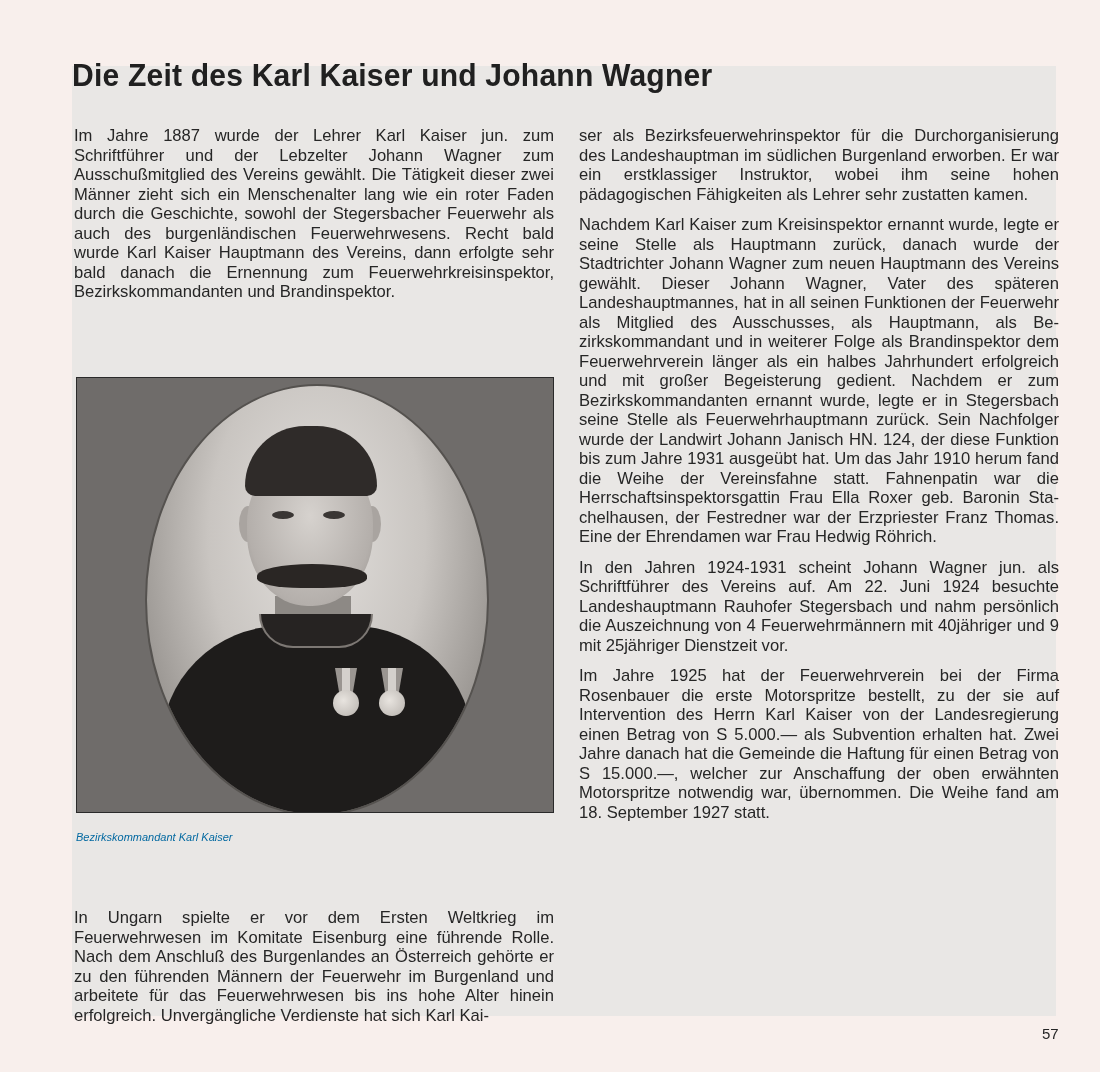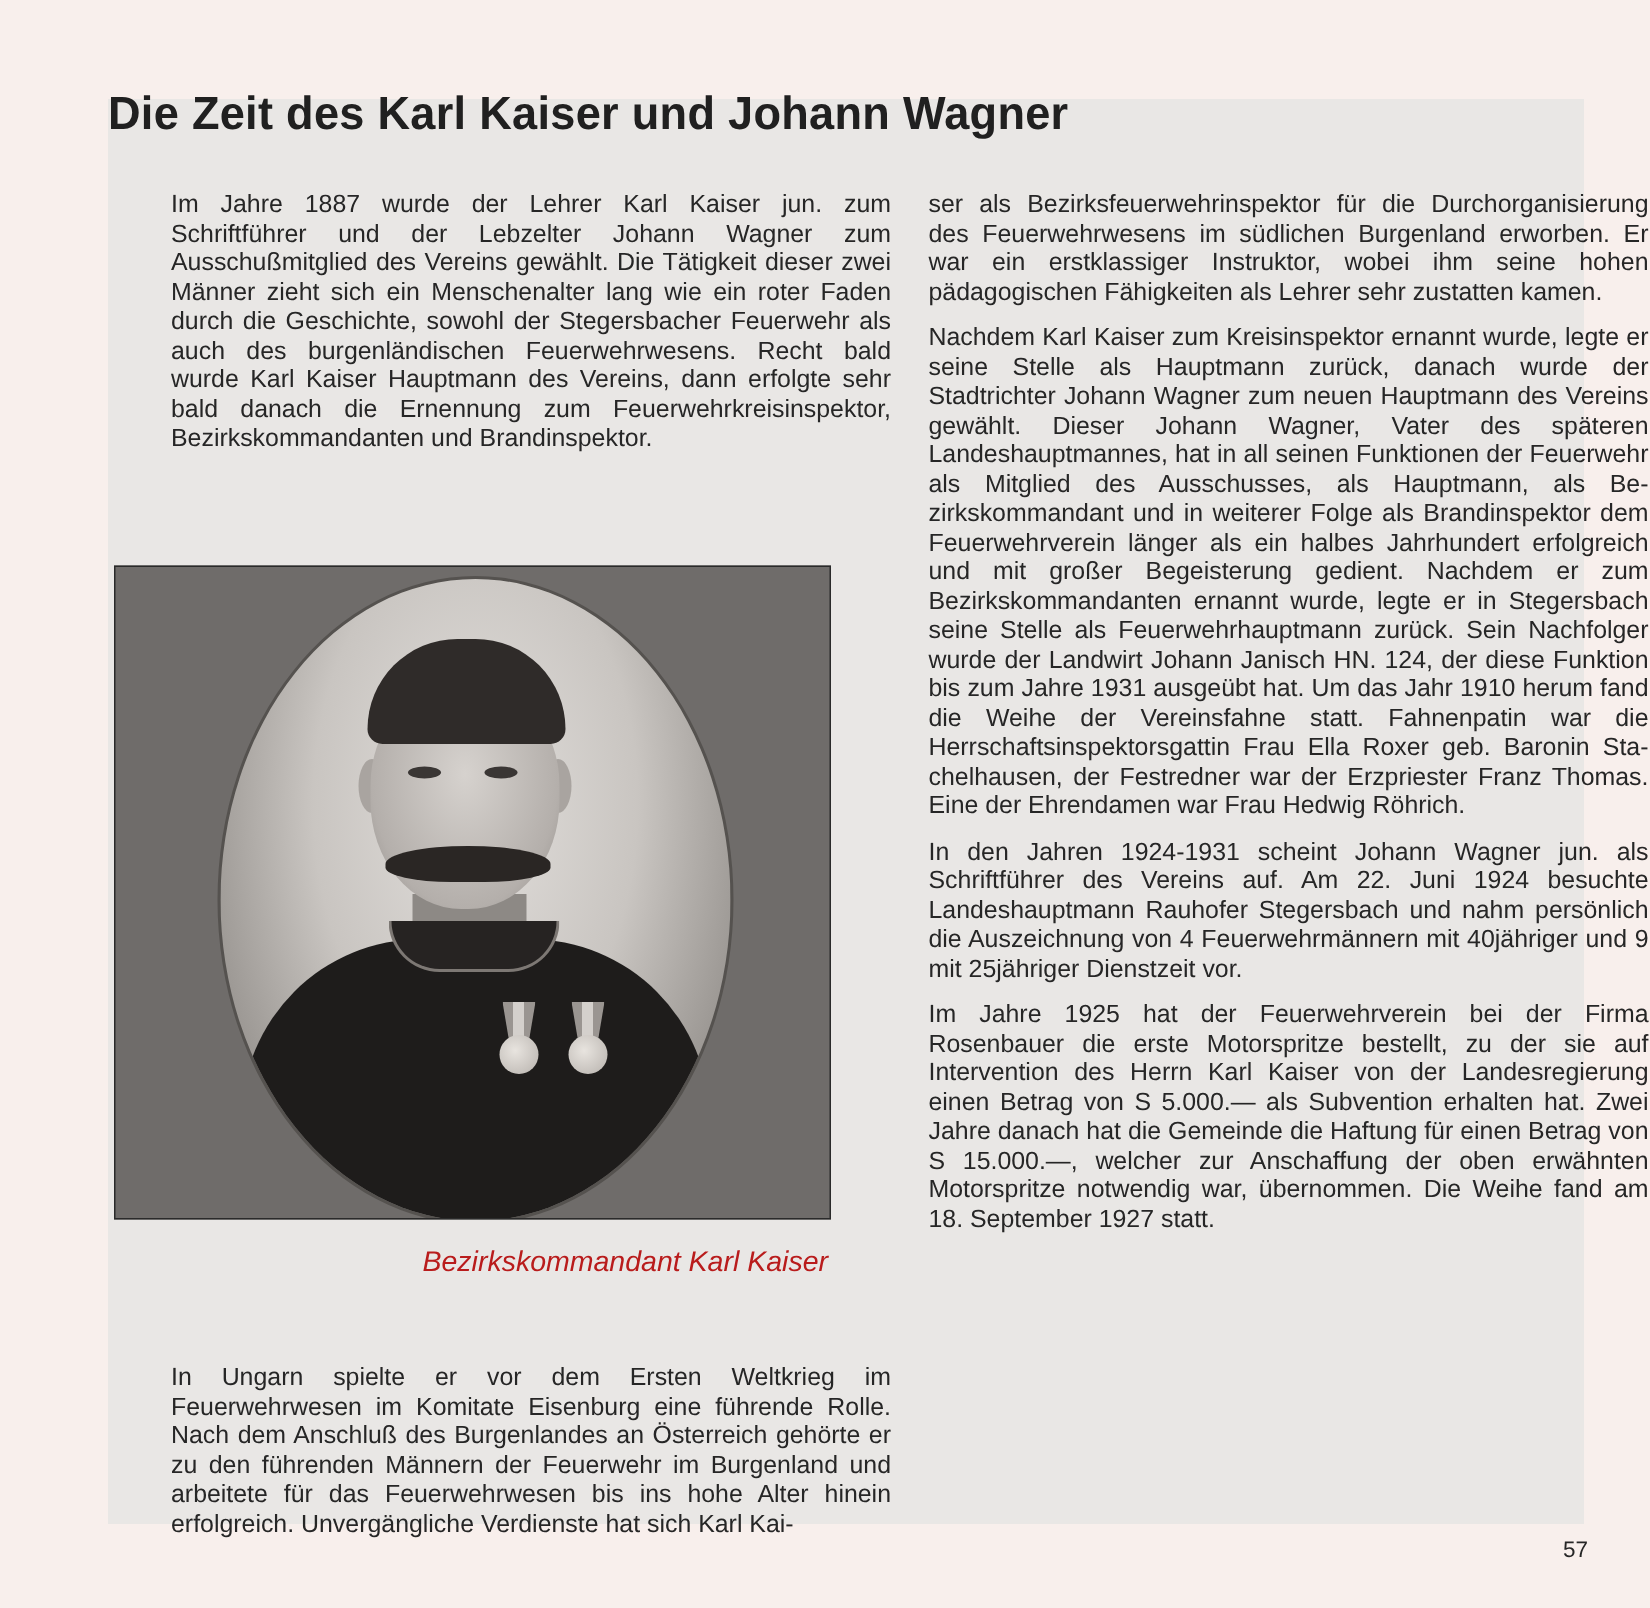--- a/index.html
+++ b/index.html
@@ -37,21 +37,20 @@
       transform: scaleX(0.97);
       transform-origin: left top;
     }
     .col {
       position: absolute;
       width: 480px;
       font-size: 16.6px;
       line-height: 19.5px;
       text-align: justify;
       color: #262626;
-      margin-left: 40px;
     }
     .col p {
       margin: 0 0 11px 0;
       hyphens: manual;
     }
     .col-left-top {
       left: 74px;
       top: 126px;
     }
     .col-left-bottom {
@@ -179,24 +178,24 @@
     }
     .ribbon.a { left: 188px; }
     .ribbon.b { left: 234px; }
     .medal.a { left: 186px; }
     .medal.b { left: 232px; }
     .caption {
       position: absolute;
       left: 76px;
       top: 831px;
       width: 476px;
-      text-align: right;
+      text-align: left;
       font-style: italic;
-      font-size: 19px;
-      color: #b91c1c;
+      font-size: 11px;
+      color: #0369a1;
     }
     .page-number {
       position: absolute;
       left: 1042px;
       top: 1025px;
       font-size: 15px;
       color: #262626;
     }
   </style>
 </head>
@@ -229,19 +228,19 @@
   </div>
 </div>
 
 <div class="caption">Bezirkskommandant Karl Kaiser</div>
 
 <div class="col col-left-bottom">
   <p>In Ungarn spielte er vor dem Ersten Weltkrieg im Feuerwehrwesen im Komitate Eisenburg eine füh­rende Rolle. Nach dem Anschluß des Burgenlandes an Österreich gehörte er zu den führenden Männern der Feuerwehr im Burgenland und arbeitete für das Feuerwehrwesen bis ins hohe Alter hinein erfolg­reich. Unvergängliche Verdienste hat sich Karl Kai-</p>
 </div>
 
 <div class="col col-right">
-  <p>ser als Bezirksfeuerwehrinspektor für die Durch­organisierung des Feuerwehrwesens im südlichen Burgenland erworben. Er war ein erstklassiger In­struktor, wobei ihm seine hohen pädagogischen Fä­higkeiten als Lehrer sehr zustatten kamen.</p>
+  <p>ser als Bezirksfeuerwehrinspektor für die Durch­organisierung des Landeshauptman im südlichen Burgenland erworben. Er war ein erstklassiger In­struktor, wobei ihm seine hohen pädagogischen Fä­higkeiten als Lehrer sehr zustatten kamen.</p>
   <p>Nachdem Karl Kaiser zum Kreisinspektor ernannt wurde, legte er seine Stelle als Hauptmann zurück, danach wurde der Stadtrichter Johann Wagner zum neuen Hauptmann des Vereins gewählt. Dieser Jo­hann Wagner, Vater des späteren Landeshauptman­nes, hat in all seinen Funktionen der Feuerwehr als Mitglied des Ausschusses, als Hauptmann, als Be­zirkskommandant und in weiterer Folge als Brandin­spektor dem Feuerwehrverein länger als ein halbes Jahrhundert erfolgreich und mit großer Begeiste­rung gedient. Nachdem er zum Bezirkskommandan­ten ernannt wurde, legte er in Stegersbach seine Stelle als Feuerwehrhauptmann zurück. Sein Nach­folger wurde der Landwirt Johann Janisch HN. 124, der diese Funktion bis zum Jahre 1931 ausgeübt hat. Um das Jahr 1910 herum fand die Weihe der Ver­einsfahne statt. Fahnenpatin war die Herrschafts­inspektorsgattin Frau Ella Roxer geb. Baronin Sta­chelhausen, der Festredner war der Erzpriester Franz Thomas. Eine der Ehrendamen war Frau Hed­wig Röhrich.</p>
   <p>In den Jahren 1924-1931 scheint Johann Wagner jun. als Schriftführer des Vereins auf. Am 22. Juni 1924 besuchte Landeshauptmann Rauhofer Stegersbach und nahm persönlich die Auszeichnung von 4 Feuer­wehrmännern mit 40jähriger und 9 mit 25jähriger Dienstzeit vor.</p>
   <p>Im Jahre 1925 hat der Feuerwehrverein bei der Firma Rosenbauer die erste Motorspritze bestellt, zu der sie auf Intervention des Herrn Karl Kaiser von der Landesregierung einen Betrag von S 5.000.— als Subvention erhalten hat. Zwei Jahre danach hat die Gemeinde die Haftung für einen Betrag von S 15.000.—, welcher zur Anschaffung der oben er­wähnten Motorspritze notwendig war, übernommen. Die Weihe fand am 18. September 1927 statt.</p>
 </div>
 
 <div class="page-number">57</div>
 
 </body></html>

